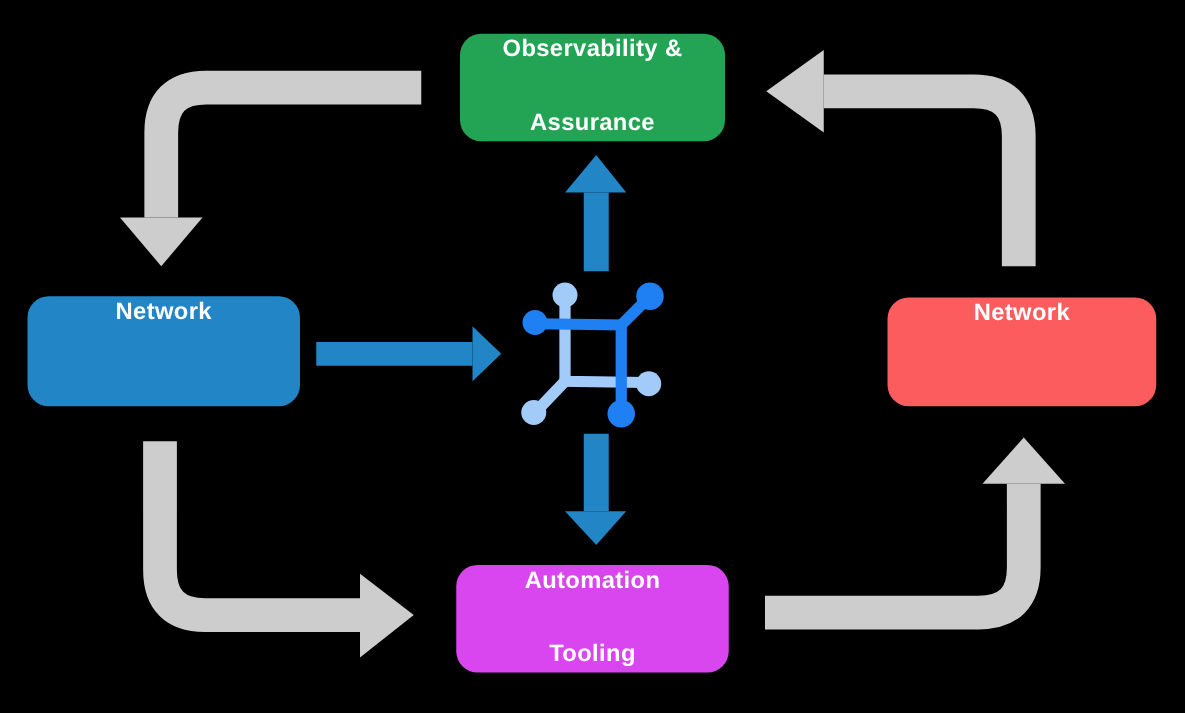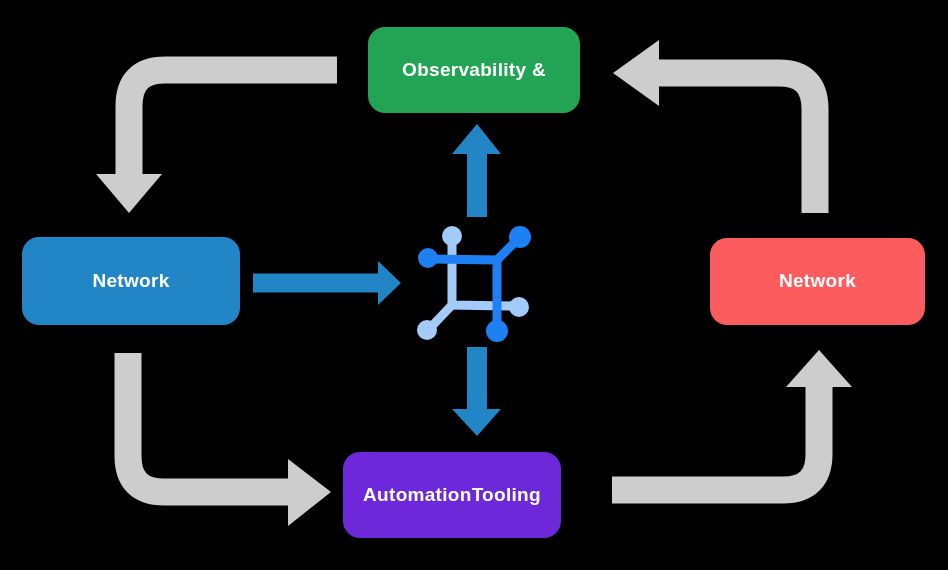--- a/index.html
+++ b/index.html
@@ -8,34 +8,35 @@
     width:948px;height:570px;
     background:#000;
     overflow:hidden;
     font-family:"Liberation Sans", sans-serif;
   }
   .layer{position:absolute;left:0;top:0;}
   .node{
     position:absolute;
     border-radius:17px;
     display:flex;
+    flex-direction:column;
     align-items:center;
-    justify-content:center;
+    justify-content:space-between;
     color:#fff;
     font-size:19px;
     font-weight:600;
     letter-spacing:.3px;
     line-height:1.4;
     text-align:center;
   }
   .node span{display:block;}
   .node-green{left:368px;top:27px;width:212px;height:86px;background:#23A455;}
   .node-blue{left:22px;top:237px;width:218px;height:88px;background:#2185C6;}
   .node-red{left:710px;top:238px;width:215px;height:87px;background:#FD5C5E;}
-  .node-yellow{left:343px;top:452px;width:218px;height:86px;background:#6d28d9;}
+  .node-yellow{left:365px;top:452px;width:218px;height:86px;background:#d946ef;}
   .gray-arrow{fill:none;stroke:#CDCDCD;stroke-width:27;}
   .gray-head{fill:#CDCDCD;}
   .blue-shaft-h{fill:none;stroke:#2185C6;stroke-width:19;}
   .blue-shaft-v{fill:none;stroke:#2185C6;stroke-width:20;}
   .blue-head{fill:#2185C6;}
   .icon-light{fill:none;stroke:#A3CBFA;stroke-width:9;stroke-linecap:round;}
   .icon-light-dot{fill:#A3CBFA;}
   .icon-dark{fill:none;stroke:#1E80F2;stroke-width:9;stroke-linecap:round;}
   .icon-dark-dot{fill:#1E80F2;}
 </style>
@@ -92,20 +93,21 @@
       <path class="icon-dark" d="M 430 259 L 497 260 L 497 328"></path>
       <path class="icon-dark" d="M 497 260 L 517 240"></path>
       <circle class="icon-dark-dot" cx="428" cy="258" r="10"></circle>
       <circle class="icon-dark-dot" cx="520" cy="237" r="11"></circle>
       <circle class="icon-dark-dot" cx="497" cy="331" r="11"></circle>
     </g>
   </svg>
 
   <div class="node node-green">
     <span>Observability &amp;</span>
+    <span>Assurance</span>
   </div>
 
   <div class="node node-blue">
     <span>Network</span>
   </div>
 
   <div class="node node-red">
     <span>Network</span>
   </div>
 

